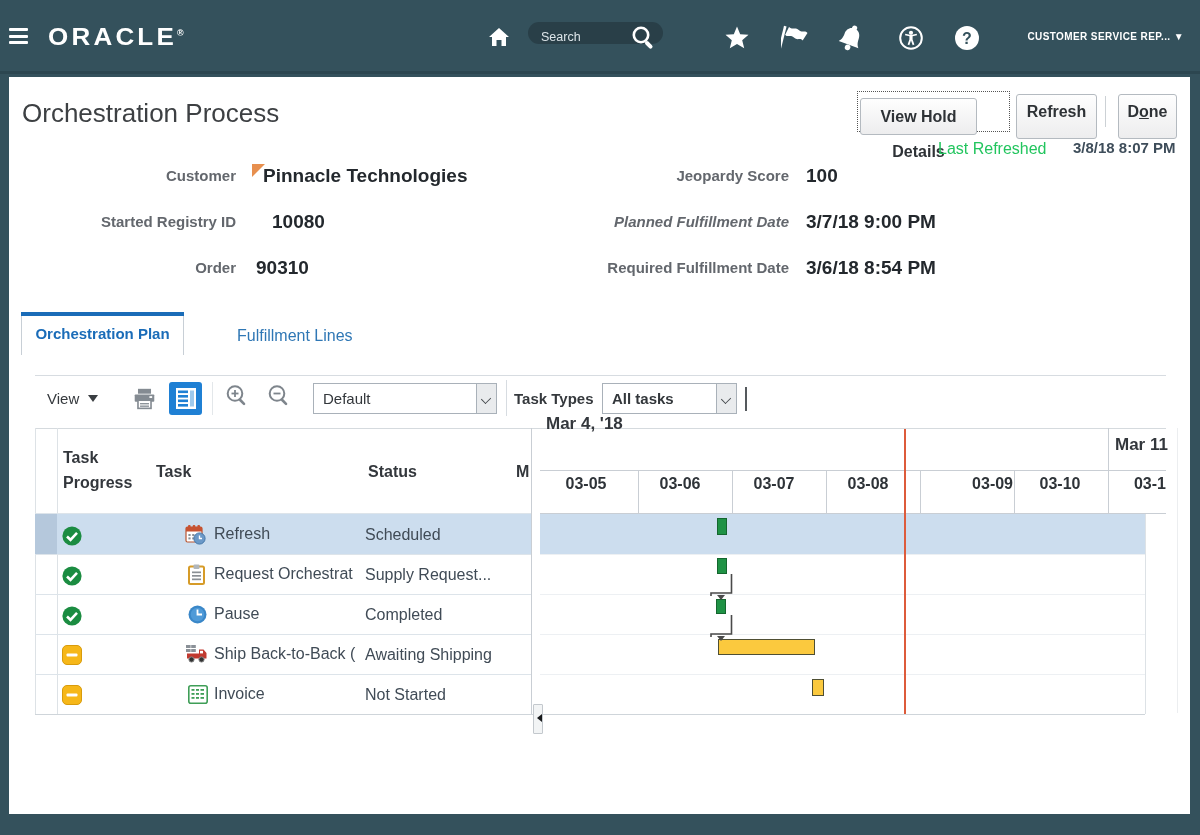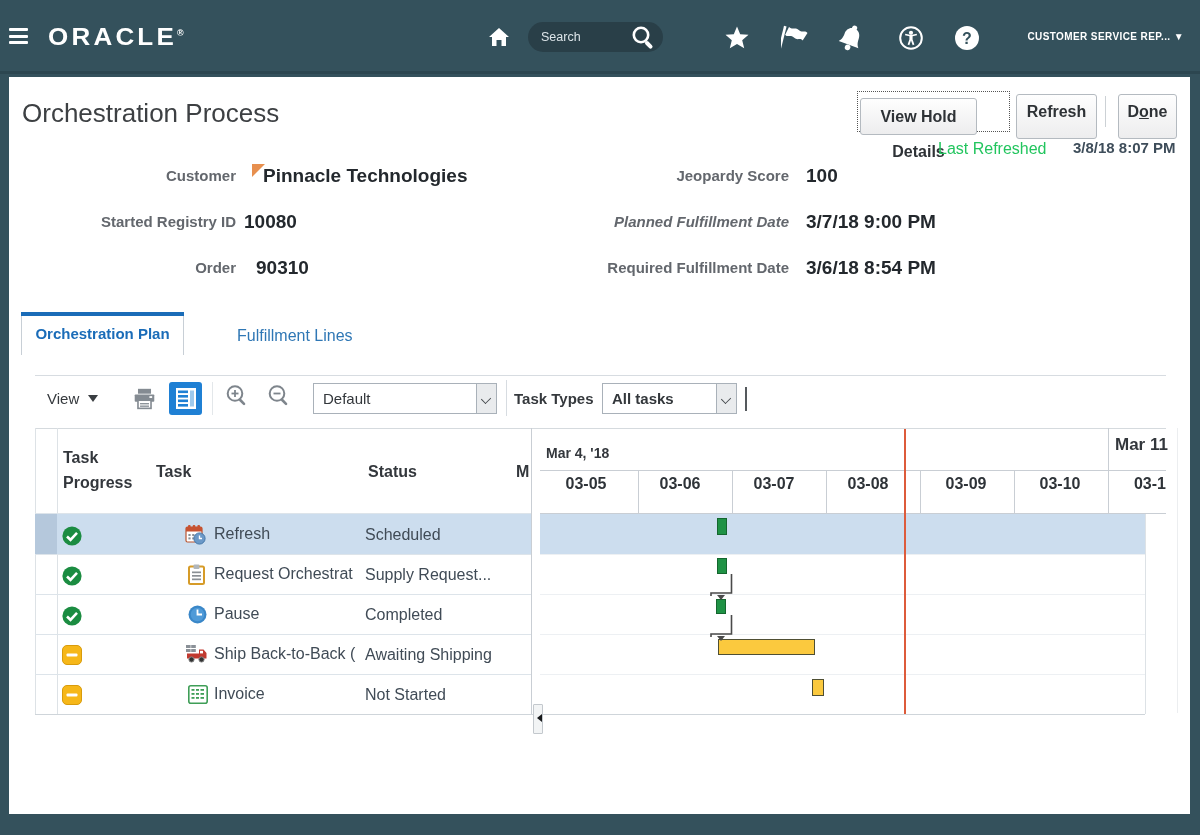--- a/index.html
+++ b/index.html
@@ -4,21 +4,21 @@
 <style>
 * { margin:0; padding:0; box-sizing:border-box; }
 html,body { width:1200px; height:835px; overflow:hidden; }
 body { font-family:"Liberation Sans", sans-serif; background:#34515c; position:relative; }
 .abs { position:absolute; }
 
 #topbar { position:absolute; left:0; top:0; width:1200px; height:74px; background:#34515c; border-bottom:3px solid #2c4650; }
 .bar { position:absolute; background:#fff; height:3px; width:19px; border-radius:1px; }
 #oracle { position:absolute; left:48px; top:22px; color:#fff; font-size:26px; font-weight:bold; letter-spacing:3.2px; transform:scaleY(0.92); }
 #oracle sup { font-size:9px; letter-spacing:0; }
-#search { position:absolute; left:528px; top:22px; width:135px; height:30px; background:#293f48; border-radius:15px; color:#dce4e8; font-size:12.5px; line-height:30px; padding-left:13px; }
+#search { position:absolute; left:528px; top:22px; width:135px; height:22px; background:#293f48; border-radius:15px; color:#dce4e8; font-size:12.5px; line-height:30px; padding-left:13px; }
 #usermenu { position:absolute; right:16px; top:31px; color:#fff; font-size:10px; font-weight:bold; letter-spacing:0.4px; }
 
 #panel { position:absolute; left:9px; top:77px; width:1181px; height:736.5px; background:#fff; }
 #title { position:absolute; left:22px; top:98px; font-size:26px; color:#3d4043; }
 .btn { position:absolute; height:45px; background:linear-gradient(#fefefe,#ededee); border:1px solid #b4bac0; border-radius:3px; font-family:"Liberation Sans",sans-serif; font-size:16px; font-weight:bold; color:#2e3236; text-align:center; line-height:33px; }
 
 .flabel { position:absolute; font-size:15px; font-weight:bold; color:#63676d; text-align:right; }
 .fvalue { position:absolute; font-size:19px; font-weight:bold; color:#23282d; }
 
 #tabbar-line { position:absolute; left:21px; top:312px; width:163px; height:4px; background:#1a6cb8; }
@@ -96,21 +96,21 @@
 <div class="abs" style="left:938px; top:140px; font-size:16px; color:#22c55e;">Last Refreshed</div>
 <div class="abs" style="left:1073px; top:139px; font-size:15px; font-weight:bold; color:#3e4d5a;">3/8/18 8:07 PM</div>
 
 <div class="flabel" style="left:36px; top:167px; width:200px;">Customer</div>
 <div class="flabel" style="left:36px; top:213px; width:200px;">Started Registry ID</div>
 <div class="flabel" style="left:36px; top:259px; width:200px;">Order</div>
 <svg class="abs" style="left:252px; top:164px;" width="13" height="13">
     <path d="M0,0 L13,0 L0,13 Z" fill="#e78f4e"></path>
   </svg>
 <div class="fvalue" style="left:263px; top:165px;">Pinnacle Technologies</div>
-<div class="fvalue" style="left:244px; top:211px;text-align:center;">10080</div>
+<div class="fvalue" style="left:272px; top:211px;text-align:center;">10080</div>
 <div class="fvalue" style="left:256px; top:257px;">90310</div>
 
 <div class="flabel" style="left:589px; top:167px; width:200px;">Jeopardy Score</div>
 <div class="flabel" style="left:589px; top:213px; width:200px;font-style:italic;">Planned Fulfillment Date</div>
 <div class="flabel" style="left:589px; top:259px; width:200px;">Required Fulfillment Date</div>
 <div class="fvalue" style="left:806px; top:165px;">100</div>
 <div class="fvalue" style="left:806px; top:211px;">3/7/18 9:00 PM</div>
 <div class="fvalue" style="left:806px; top:257px;">3/6/18 8:54 PM</div>
 
 <div id="tabbar-line"></div>
@@ -169,35 +169,35 @@
 <div class="vline" style="left:531px; top:428px; height:286px;"></div>
 <div class="vline" style="left:1145px; top:512.5px; height:201px; background:#dde2e6;"></div>
 
 <div class="th" style="left:63px; top:449px;">Task</div>
 <div class="th" style="left:63px; top:473.5px;">Progress</div>
 <div class="th" style="left:156px; top:463px;">Task</div>
 <div class="th" style="left:368px; top:463px;">Status</div>
 <div class="th" style="left:516px; top:463px;">M</div>
 <div class="hline" style="left:35px; top:512.5px; width:496px; background:#dde4ea;"></div>
 
-<div class="th" style="left:546px; top:445px; font-size:14px;">Mar 4, '18</div>
+<div class="th" style="left:546px; top:414px; font-size:17px;">Mar 4, '18</div>
 <div class="th" style="left:1115px; top:435px; font-size:17px;">Mar 11</div>
 <div class="hline" style="left:540px; top:469.5px; width:626px;"></div>
 <div class="hline" style="left:540px; top:512.5px; width:626px;"></div>
 <div class="vline" style="left:638px; top:469.5px; height:43px;"></div>
 <div class="vline" style="left:732px; top:469.5px; height:43px;"></div>
 <div class="vline" style="left:826px; top:469.5px; height:43px;"></div>
 <div class="vline" style="left:920px; top:469.5px; height:43px;"></div>
 <div class="vline" style="left:1014px; top:469.5px; height:43px;"></div>
 <div class="vline" style="left:1108px; top:428px; height:84.5px;"></div>
 <div class="daylbl" style="left:539px;">03-05</div>
 <div class="daylbl" style="left:633px;">03-06</div>
 <div class="daylbl" style="left:727px;">03-07</div>
 <div class="daylbl" style="left:821px;">03-08</div>
-<div class="daylbl" style="left:919px;">03-09</div>
+<div class="daylbl" style="left:919px;text-align:right;">03-09</div>
 <div class="daylbl" style="left:1013px;">03-10</div>
 <div class="abs" style="left:1107px; top:475px; width:59px; overflow:hidden; height:20px;">
     <div class="daylbl" style="left:0; top:0;">03-11</div>
   </div>
 
 <div class="abs" style="left:35px; top:513.5px; width:22px; height:40px; background:#b5c8dc;"></div>
 <div class="abs" style="left:57px; top:513.5px; width:474px; height:40px; background:#ccddee;"></div>
 <div class="abs" style="left:540px; top:513.5px; width:605px; height:40px; background:#ccddee;"></div>
 
 <div class="rowline" style="top:553.5px;"></div>

